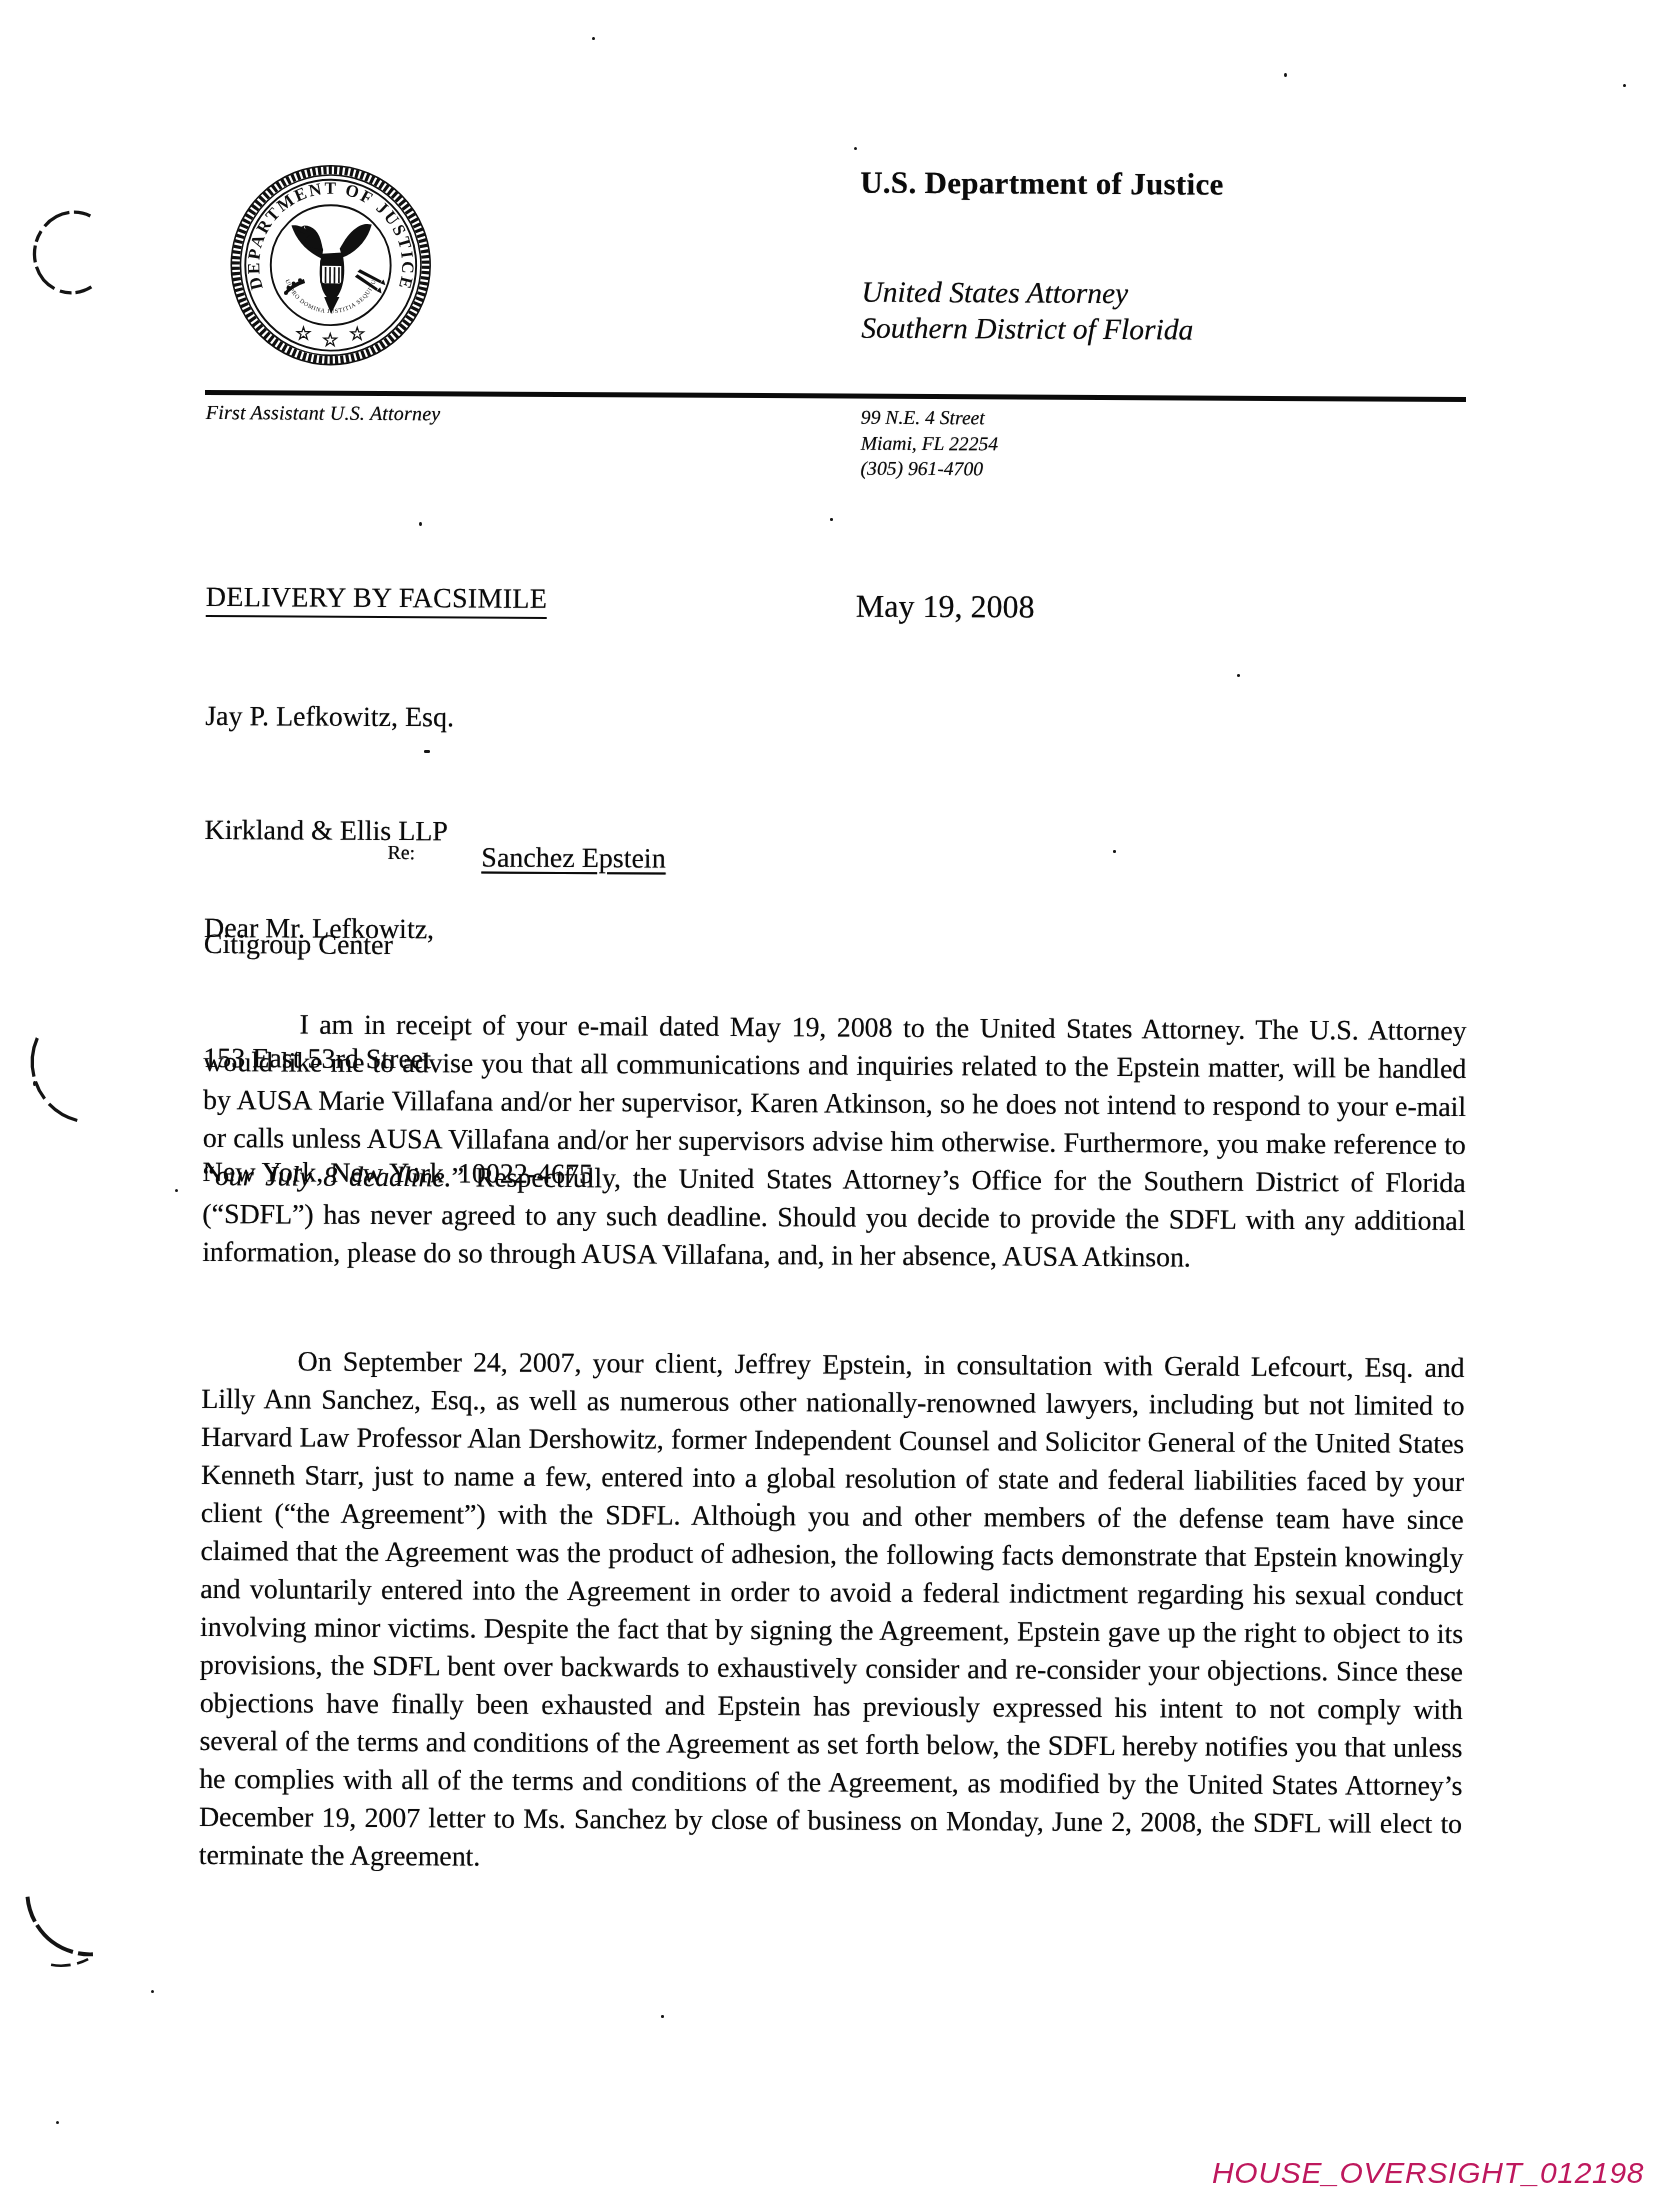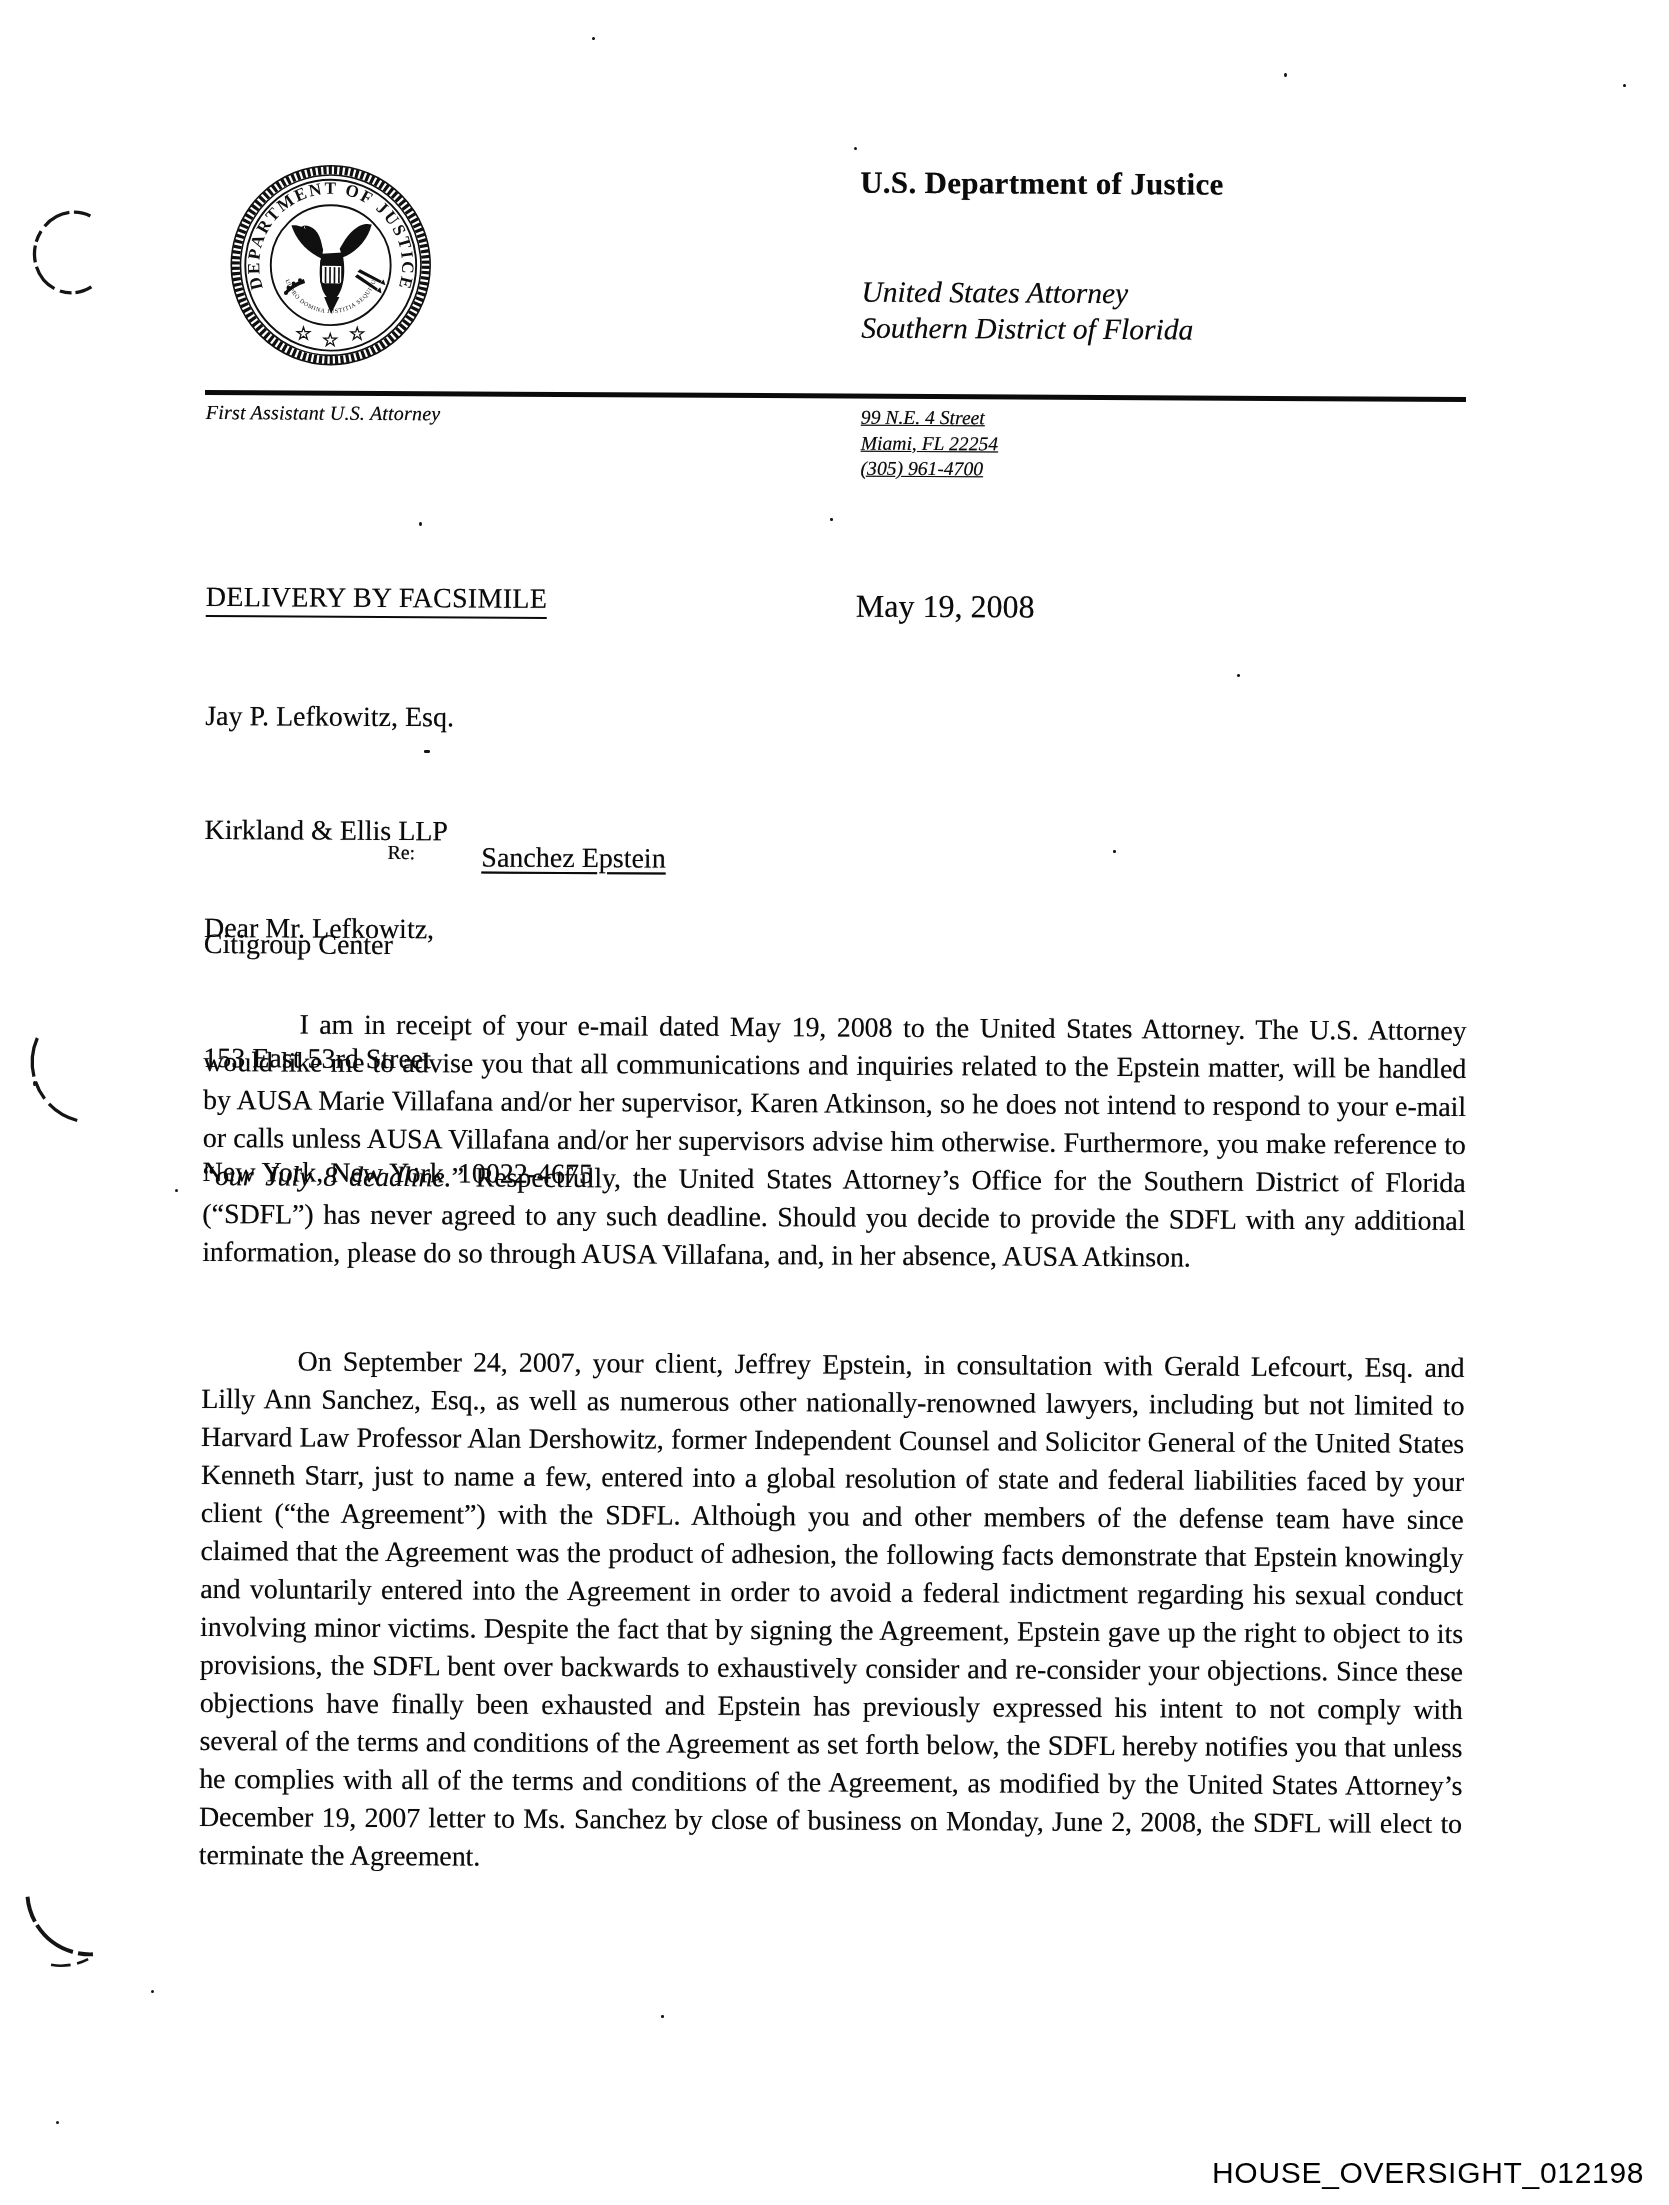--- a/index.html
+++ b/index.html
@@ -20,21 +20,21 @@
     transform:rotate(0.32deg);
     transform-origin:207px 393px;
   }
 
   
   #agency{ left:859px; top:161px; font-size:31px; font-weight:bold; letter-spacing:0.3px;}
   #office-line1{ left:861px; top:272px; font-size:29.5px; font-style:italic;}
   #office-line2{ left:861px; top:308px; font-size:29.5px; font-style:italic;}
   #head-rule{ left:205px; top:390px; width:1261px; height:4.6px; background:#0b0b0b;}
   #sender-title{ left:206px; top:401px; font-size:20px; font-style:italic; letter-spacing:0.2px;}
-  #office-address{ left:861px; top:401px; font-size:19.6px; font-style:italic; line-height:25.5px;text-decoration:underline;}
+  #office-address{ left:861px; top:401px; font-size:19.6px; font-style:italic; line-height:25.5px;}
 
   
   #delivery{ left:207px; top:581px; font-size:28px; letter-spacing:0.3px;
              border-bottom:2.6px solid #0b0b0b; padding-bottom:2px;}
   #date{ left:857px; top:584px; font-size:32px;}
   #recipient{ left:207px; top:621px; font-size:28px; line-height:38px; white-space:pre-wrap;}
   #re-label{ left:390px; top:840px; font-size:20px;}
   #re-subject{ left:484px; top:840px; font-size:28px;
                text-decoration:underline; text-decoration-thickness:2.3px; text-underline-offset:4.6px;}
   #salutation{ left:207px; top:912px; font-size:28px;}
@@ -46,21 +46,21 @@
     text-align:justify; text-indent:96px;
     letter-spacing:-0.1px;
   }
   #para1{ top:977px; }
   #para2{ top:1314px; }
 
   
   #bates{
     left:1212px; top:2156px;
     font-family:"Liberation Sans", sans-serif;
-    font-size:30px; letter-spacing:0.7px; color:#000000;
+    font-size:30px; letter-spacing:0.7px; color:#be185d;font-style:italic;
   }
 
   
   #artifact-layer{ position:absolute; inset:0; pointer-events:none;}
   .speck{ position:absolute; background:#161616; border-radius:50%;}
 </style>
 </head>
 <body>
 
 <div id="scan-content">

